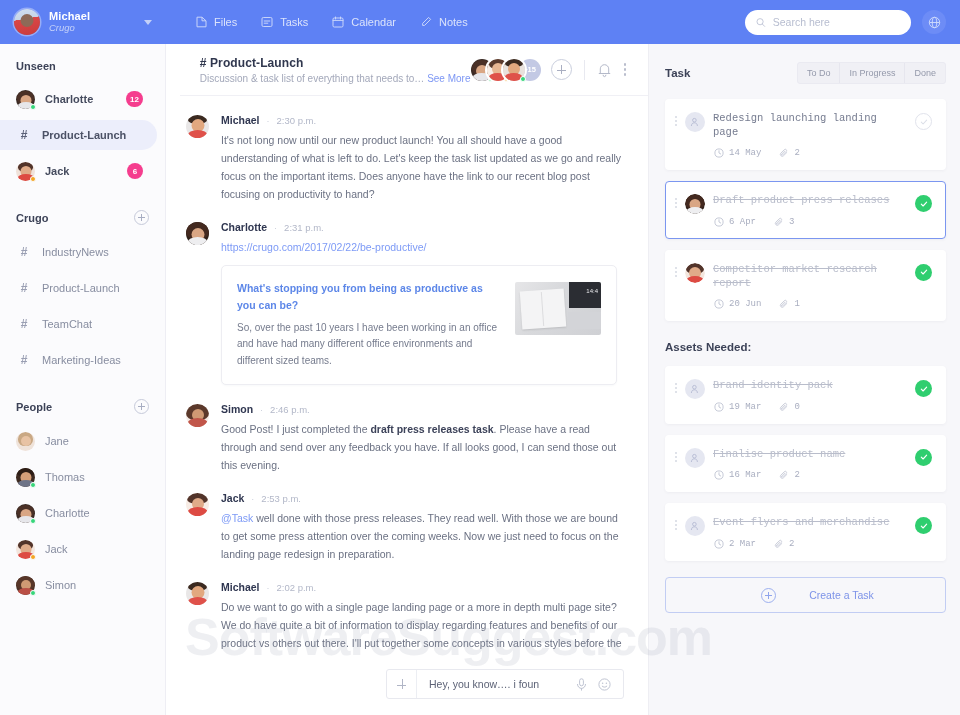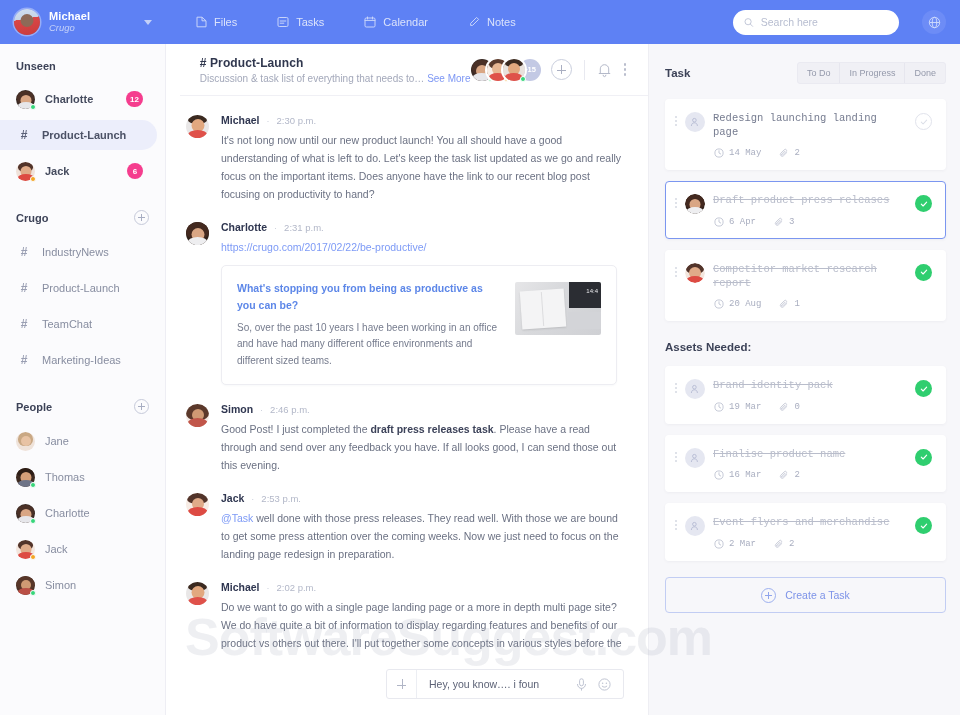--- a/index.html
+++ b/index.html
@@ -31,28 +31,28 @@
   }
   .tb-names { margin-left: 9px; line-height: 1.15; }
   .tb-name { color: #fff; font-size: 11px; font-weight: 700; letter-spacing:.1px; }
   .tb-org { color: #c5d2f9; font-size: 9.5px; font-style: italic; }
   .tb-caret {
     margin-left: auto; margin-right: 14px;
     width: 0; height: 0;
     border-left: 4.5px solid transparent; border-right: 4.5px solid transparent;
     border-top: 5px solid #c3d0f8;
   }
-  .tb-nav { display: flex; align-items: center; gap: 16px; margin-left: 18px; }
+  .tb-nav { display: flex; align-items: center; gap: 0; margin-left: 18px; }
   .tb-navitem {
     display: flex; align-items: center; gap: 7px;
     color: #dbe3fb; font-size: 11px; padding: 6px 12px;
     cursor: pointer;
   }
   .tb-navitem svg { opacity: .85; }
-  .tb-right { margin-left: auto; display: flex; align-items: center; gap: 23px; padding-right: 14px; }
+  .tb-right { margin-left: auto; display: flex; align-items: center; gap: 11px; padding-right: 14px; }
   .searchbox {
     width: 166px; height: 25px; background: #fff; border-radius: 13px;
     display: flex; align-items: center; padding: 0 11px; gap: 7px;
   }
   .searchbox input {
     border: 0; outline: 0; font-size: 10.5px; color: #3b4468;
     font-family: inherit; width: 100%; background: transparent;
   }
   .searchbox input::placeholder { color: #b7bdd0; }
   .globe-btn {
@@ -254,21 +254,21 @@
   }
   .tc-check.empty { border: 1px solid #e1e3ec; }
   .tc-check.green { background: #2fce6f; }
 
   .rp-sub { font-size: 11.5px; font-weight: 700; color: #3c4257; margin: 20px 0 13px 0; }
   .create-task {
     border: 1px solid #c2cdf3; border-radius: 4px; background: #f7f7fa;
     height: 36px; display: flex; align-items: center; justify-content: center;
     gap: 9px; cursor: pointer; margin-top: 16px;
   }
-  .create-task span { font-size: 10.5px; color: #7d93e8; }
+  .create-task span { font-size: 10.5px; color: #7d93e8; margin-left: 24px; }
   .ct-plus { width: 15px; height: 15px; border-radius:50%; border:1px solid #9db0ef; position:relative; }
   .ct-plus::before,.ct-plus::after{content:"";position:absolute;background:#8fa4ec;}
   .ct-plus::before{left:3px;right:3px;top:6px;height:1.2px;}
   .ct-plus::after{top:3px;bottom:3px;left:6px;width:1.2px;}
 
   
   .f { position:absolute; inset:0; }
   .f .hair { position:absolute; border-radius:50% 50% 45% 45%; }
   .f .skin { position:absolute; left:50%; transform:translateX(-50%); border-radius:50%; }
   .f .body { position:absolute; left:50%; transform:translateX(-50%); bottom:-12%; width:90%; height:48%; border-radius:50% 50% 0 0; }
@@ -776,21 +776,21 @@
           </div>
         </div>
         <div class="tc-main">
           <div class="tc-title done">Competitor market research report</div>
           <div class="tc-meta">
             <span>
               <svg width="10" height="10" viewBox="0 0 10 10" fill="none">
                 <circle cx="5" cy="5" r="4.1" stroke="#bcc1d0" stroke-width=".85"></circle>
                 <path d="M5 2.7V5l1.7 1" stroke="#bcc1d0" stroke-width=".85" stroke-linecap="round"></path>
               </svg>
-              <em style="font-style:normal">20 Aug</em>
+              <em style="font-style:normal">20 Jun</em>
             </span>
             <span>
               <svg width="10" height="10" viewBox="0 0 11 11" fill="none">
                 <path d="M8.6 4.9L5 8.5a2 2 0 01-2.9-2.9l3.8-3.8a1.4 1.4 0 012 2L4 7.7a.7.7 0 01-1-1l3.4-3.4" stroke="#bcc1d0" stroke-width=".85" stroke-linecap="round" stroke-linejoin="round"></path>
               </svg>
               <em style="font-style:normal">1</em>
             </span>
           </div>
         </div>
         <div class="tc-check green">

